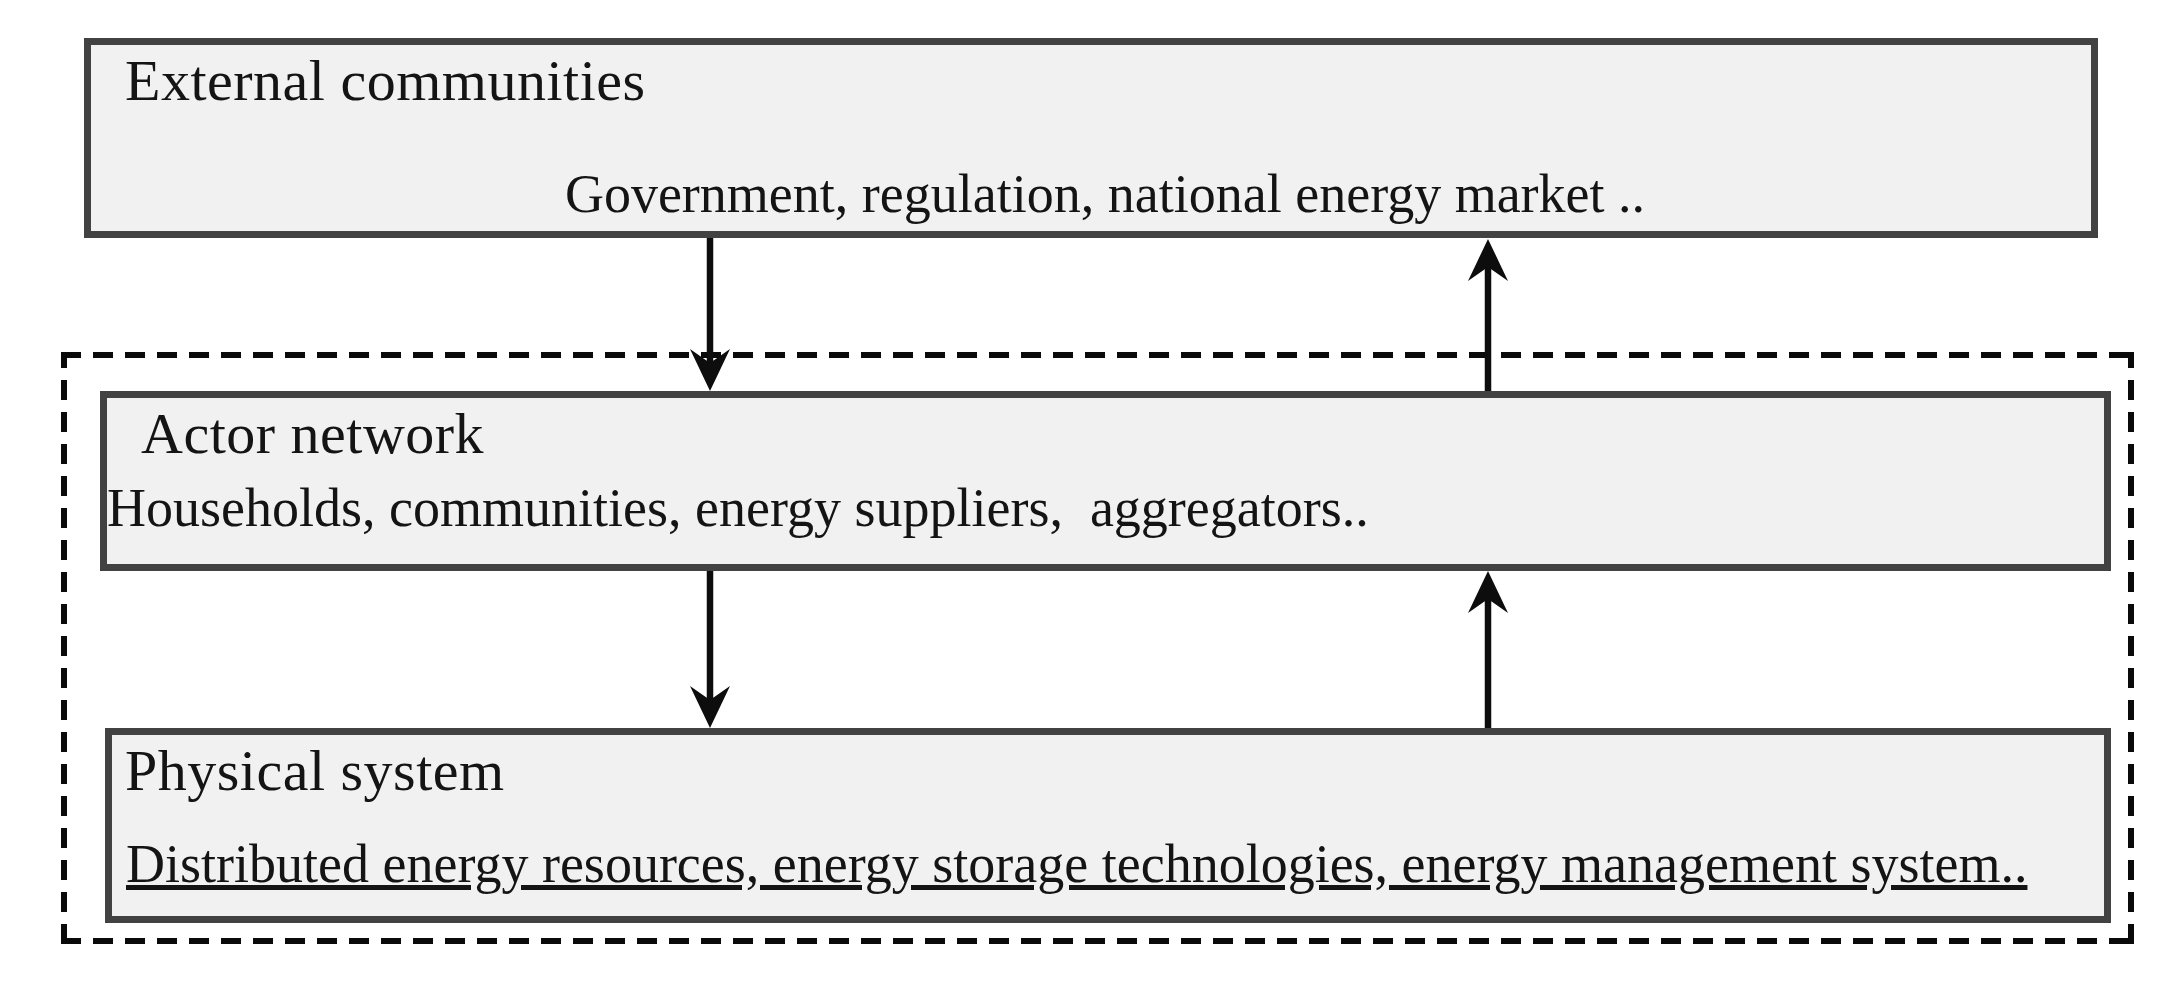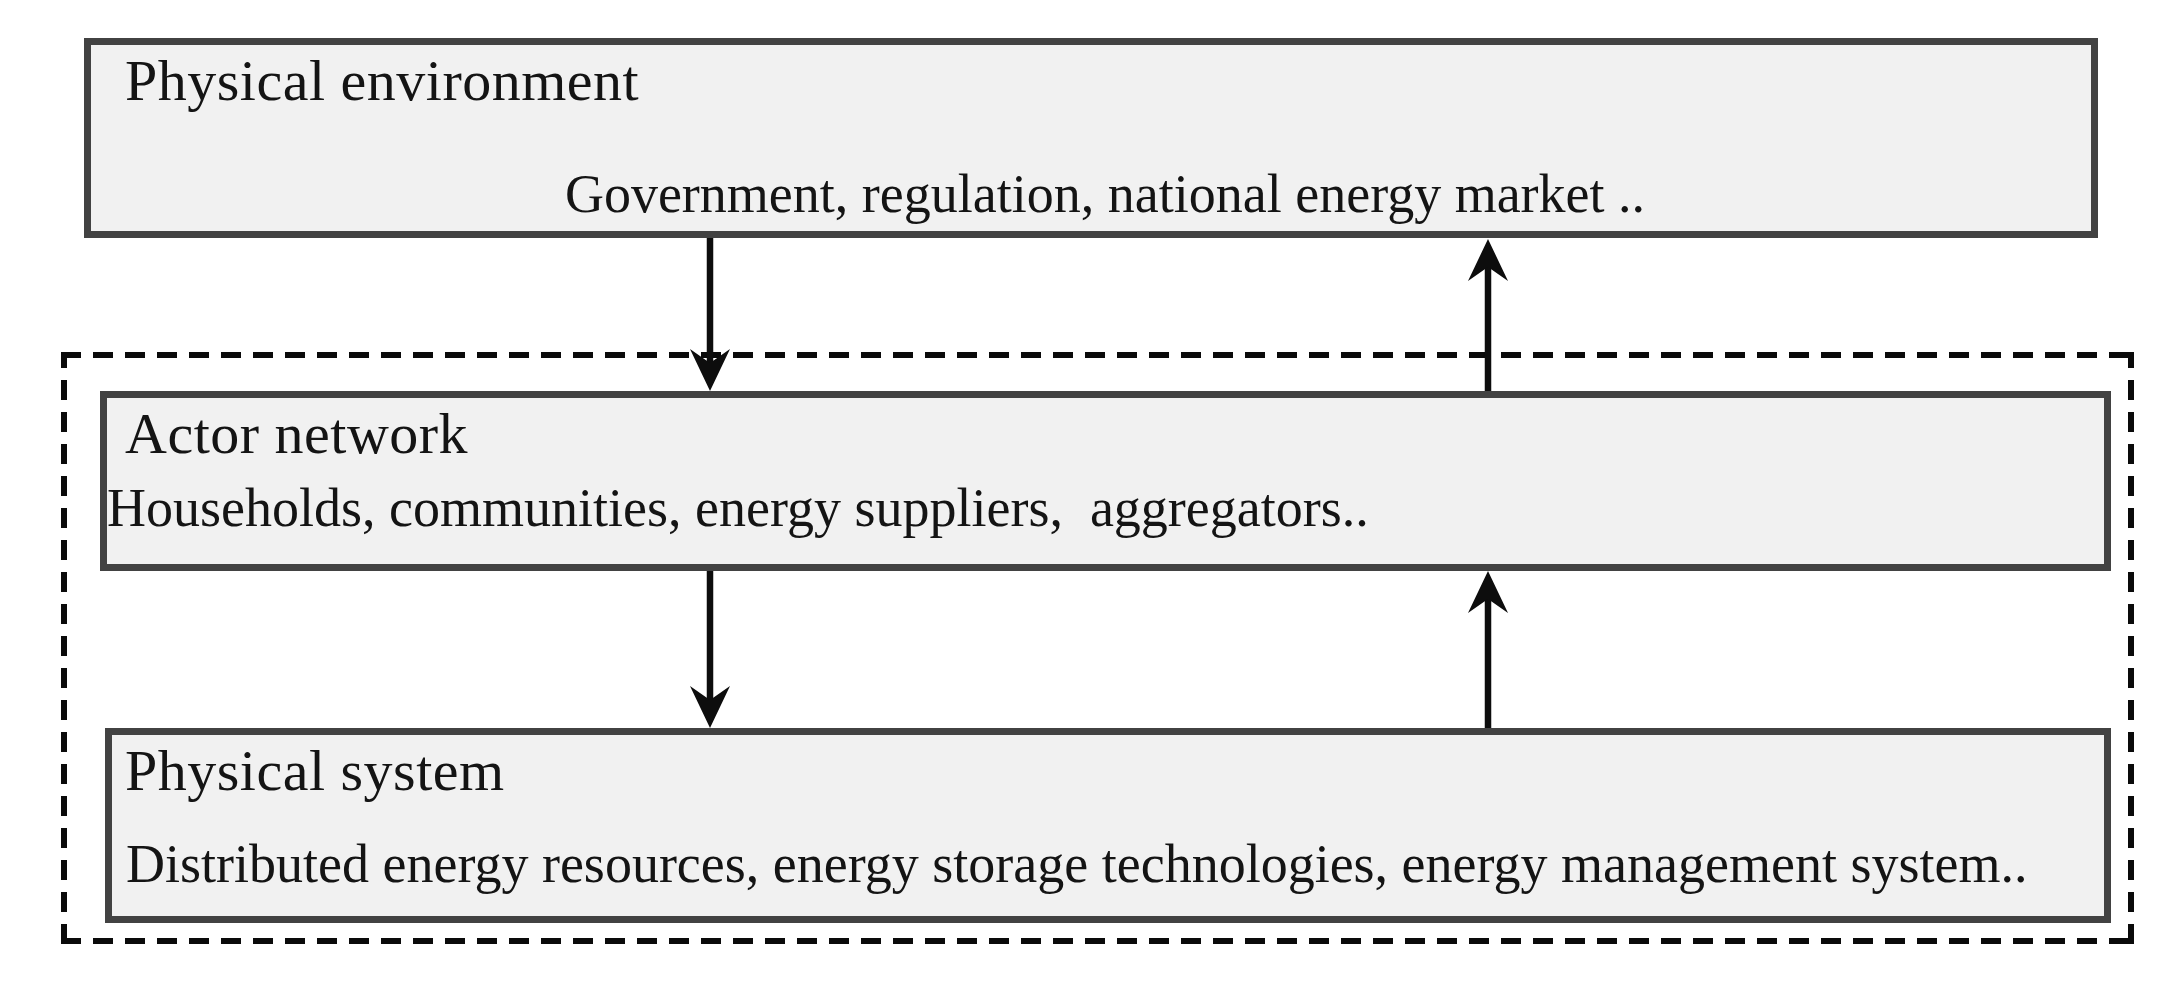--- a/index.html
+++ b/index.html
@@ -28,31 +28,31 @@
   .box-actor{left:100px;top:391px;width:2011px;height:180px;}
   .box-physical{left:105px;top:728px;width:2006px;height:195px;}
   .box-title{
     font-size:58px;
     line-height:1.15;
     letter-spacing:.5px;
     padding-top:3px;
     white-space:pre;
   }
   .box-external .box-title{padding-left:34px;}
-  .box-actor .box-title{padding-left:18px;}
+  .box-actor .box-title{padding-left:34px;}
   .box-physical .box-title{padding-left:13px;}
   .box-subtitle{
     position:absolute;left:0;right:0;
     font-size:54px;
     line-height:1.15;
     white-space:pre;
   }
   .subtitle-external{bottom:6px;text-align:center;margin-left:28px;}
   .subtitle-actor{bottom:25px;text-align:left;}
-  .subtitle-physical{bottom:21px;text-align:left;padding-left:14px;}
+  .subtitle-physical{bottom:21px;text-align:left;padding-left:14px;text-decoration:underline;}
   
   .dashed-boundary{
     position:absolute;
     left:61px;top:352px;width:2073px;height:592px;
     background:
       repeating-linear-gradient(90deg,var(--dash) 0 20px,transparent 20px 32px) left top/100% 6px no-repeat,
       repeating-linear-gradient(90deg,var(--dash) 0 20px,transparent 20px 32px) left bottom/100% 6px no-repeat,
       repeating-linear-gradient(0deg,var(--dash) 0 20px,transparent 20px 32px) left top/6px 100% no-repeat,
       repeating-linear-gradient(0deg,var(--dash) 0 20px,transparent 20px 32px) right top/6px 100% no-repeat;
   }
@@ -62,21 +62,21 @@
   }
   .arrows-layer line{stroke:var(--line);stroke-width:6.5px;}
   .arrows-layer path{fill:var(--line);stroke:none;}
 </style>
 </head>
 <body>
 
 <div class="canvas">
 
   <div class="box box-external">
-    <div class="box-title">Physical environment</div>
+    <div class="box-title">External communities</div>
     <div class="box-subtitle subtitle-external">Government, regulation, national energy market ..</div>
   </div>
 
   <div class="dashed-boundary"></div>
 
   <div class="box box-actor">
     <div class="box-title">Actor network</div>
     <div class="box-subtitle subtitle-actor">Households, communities, energy suppliers,  aggregators..</div>
   </div>
 

